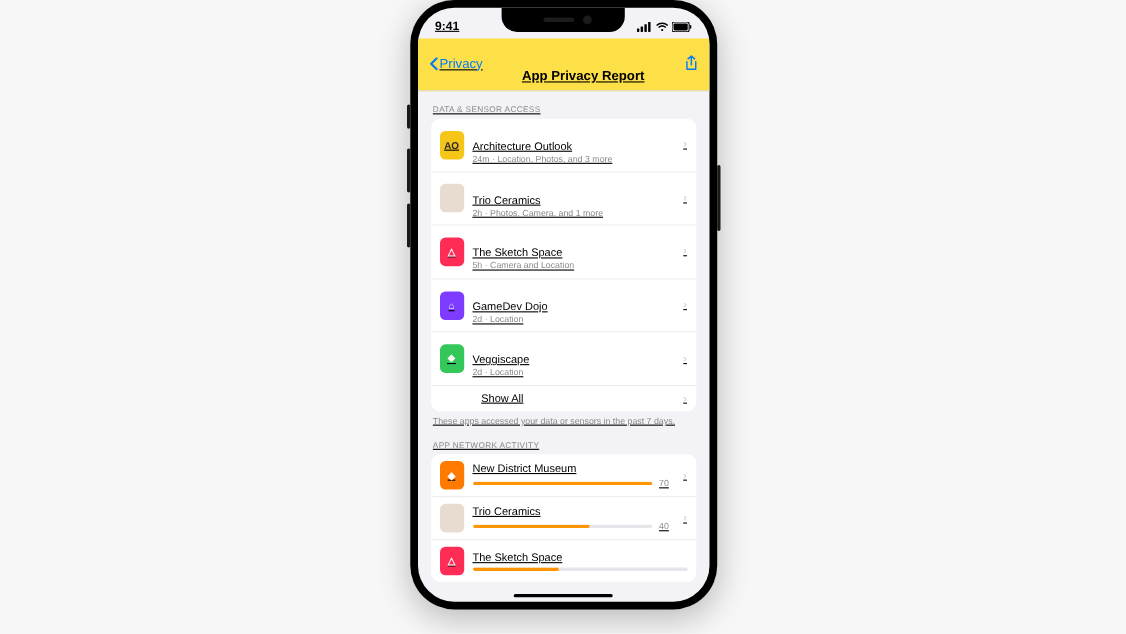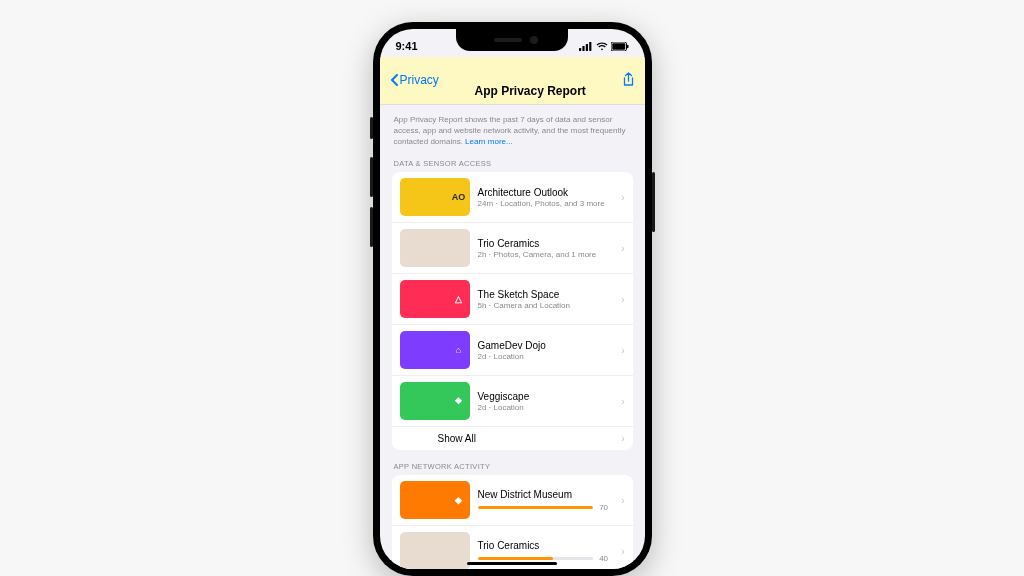--- a/index.html
+++ b/index.html
@@ -1,42 +1,42 @@
 <!DOCTYPE html>
 <html><head>
 <meta charset="utf-8">
 <style>
   html,body{margin:0;padding:0;width:1024px;height:576px;background:#f7f7f7;font-family:-apple-system,Helvetica,Arial,sans-serif;}
-  .stage{width:1024px;height:576px;display:flex;align-items:flex-end;justify-content:center;}
+  .stage{width:1024px;height:576px;display:flex;align-items:flex-start;justify-content:center;text-decoration:underline;}
   .phone{position:relative;width:265px;height:540px;background:#000;border-radius:40px;box-shadow:0 8px 30px rgba(0,0,0,.25);padding:7px;}
   .side-btn{position:absolute;background:#1a1a1a;border-radius:2px;}
   .side-left-1{left:-3px;top:95px;width:3px;height:22px;}
   .side-left-2{left:-3px;top:135px;width:3px;height:40px;}
   .side-left-3{left:-3px;top:185px;width:3px;height:40px;}
   .side-right{right:-3px;top:150px;width:3px;height:60px;}
   .screen{position:relative;width:100%;height:100%;background:#f2f2f7;border-radius:33px;overflow:hidden;}
   .notch{position:absolute;top:0;left:50%;transform:translateX(-50%);width:112px;height:22px;background:#000;border-bottom-left-radius:14px;border-bottom-right-radius:14px;z-index:10;}
   .notch::before{content:"";position:absolute;left:38px;top:9px;width:28px;height:4px;background:#1c1c1c;border-radius:2px;}
   .notch::after{content:"";position:absolute;left:74px;top:7px;width:8px;height:8px;background:#1c1c1c;border-radius:50%;}
   .status-bar{display:flex;justify-content:space-between;align-items:center;padding:6px 16px 0;height:22px;font-size:11px;font-weight:600;color:#000;}
   .status-right{display:flex;align-items:center;gap:3px;}
-  .nav{display:flex;align-items:center;justify-content:space-between;padding:4px 10px 6px;border-bottom:1px solid #ddd;background:#fef9c3;}
+  .nav{display:flex;align-items:center;justify-content:space-between;padding:4px 10px 6px;border-bottom:1px solid #ddd;background:#fde047;}
   .nav-back{display:flex;align-items:center;color:#007aff;font-size:12px;gap:2px;}
   .nav-title{font-weight:600;font-size:12px;color:#000;margin-top:23px;}
   .content{padding:0 12px 0;overflow:hidden;}
   .intro{font-size:8px;color:#8a8a8e;line-height:1.35;margin:10px 2px 0;}
   .intro a{color:#007aff;text-decoration:none;}
   .sec-h{font-size:7.5px;color:#8a8a8e;letter-spacing:.3px;margin:12px 2px 4px;text-transform:uppercase;}
   .sec-note{font-size:8px;color:#8a8a8e;margin:4px 2px 0;line-height:1.3;}
   .card{background:#fff;border-radius:8px;overflow:hidden;}
   .row{display:flex;align-items:center;padding:6px 8px;border-bottom:1px solid #eee;gap:8px;}
   .row:last-child{border-bottom:none;}
-  .icon{width:22px;height:38px;border-radius:5px;flex:0 0 22px;display:flex;align-items:center;justify-content:center;font-size:9px;font-weight:700;color:#fff;padding-left:48px;}
+  .icon{width:22px;height:26px;border-radius:5px;flex:0 0 22px;display:flex;align-items:center;justify-content:center;font-size:9px;font-weight:700;color:#fff;}
   .row-main{flex:1;min-width:0;}
-  .row-title{font-size:10px;font-weight:500;color:#000;line-height:1.2;}
+  .row-title{font-size:10px;font-weight:500;color:#000;line-height:1.2;margin-top:14px;}
   .row-sub{font-size:8px;color:#8a8a8e;line-height:1.2;}
   .chev{color:#c7c7cc;font-size:10px;}
   .showall{padding-left:38px;font-size:10px;color:#000;}
   .net-row{display:flex;align-items:center;padding:6px 8px;border-bottom:1px solid #eee;gap:8px;}
   .net-row:last-child{border-bottom:none;}
   .net-main{flex:1;min-width:0;}
   .net-title{font-size:10px;font-weight:500;color:#000;margin-bottom:3px;}
   .bar-line{display:flex;align-items:center;gap:6px;}
   .bar-track{flex:1;height:3px;background:#e5e5ea;border-radius:2px;overflow:hidden;}
   .bar-fill{height:100%;background:#ff9500;border-radius:2px;}
@@ -86,24 +86,20 @@
       <span class="nav-title">App Privacy Report</span>
       <span>
         <svg width="13" height="15" viewBox="0 0 13 15">
               <path d="M6.5 1v8M3.5 3.5 6.5 1l3 2.5M2.5 6v7h8V6" fill="none" stroke="#007aff" stroke-width="1.3" stroke-linecap="round" stroke-linejoin="round"></path>
             </svg>
       </span>
     </div>
 
     <div class="content">
 
-      <div class="intro">
-        <span>App Privacy Report shows the past 7 days of data and sensor access, app and website network activity, and the most frequently contacted domains.</span>
-        <a href="#">Learn more...</a>
-      </div>
 
       <div class="sec-h">DATA &amp; SENSOR ACCESS</div>
 
       <div class="card">
         <div class="row">
           <div class="icon" style="background:#f5c518;color:#2b2b2b;">AO</div>
           <div class="row-main">
                 <div class="row-title">Architecture Outlook</div>
                 <div class="row-sub">24m · Location, Photos, and 3 more</div>
               </div>
@@ -140,20 +136,21 @@
                 <div class="row-sub">2d · Location</div>
               </div>
           <span class="chev">›</span>
         </div>
         <div class="row">
           <div class="row-main showall">Show All</div>
           <span class="chev">›</span>
         </div>
       </div>
 
+      <div class="sec-note">These apps accessed your data or sensors in the past 7 days.</div>
 
       <div class="sec-h">APP NETWORK ACTIVITY</div>
 
       <div class="card">
         <div class="net-row">
           <div class="icon" style="background:#ff7a00;color:#fff;">◆</div>
           <div class="net-main">
             <div class="net-title">New District Museum</div>
             <div class="bar-line">
                   <div class="bar-track">

